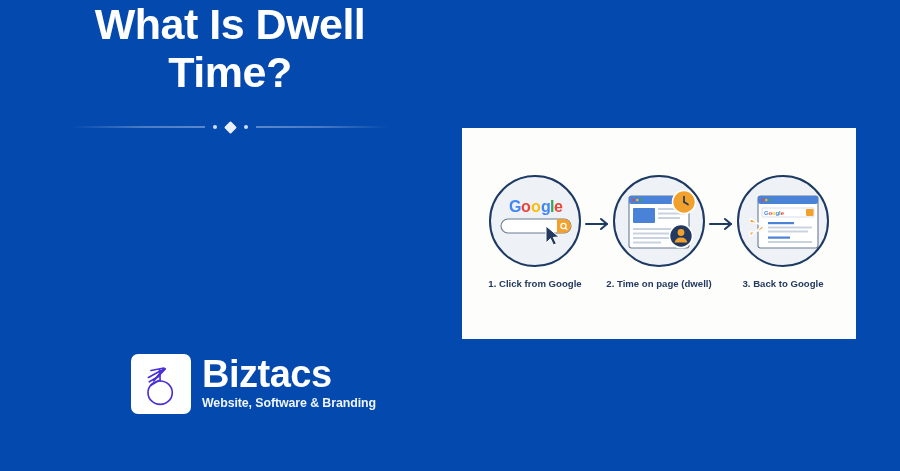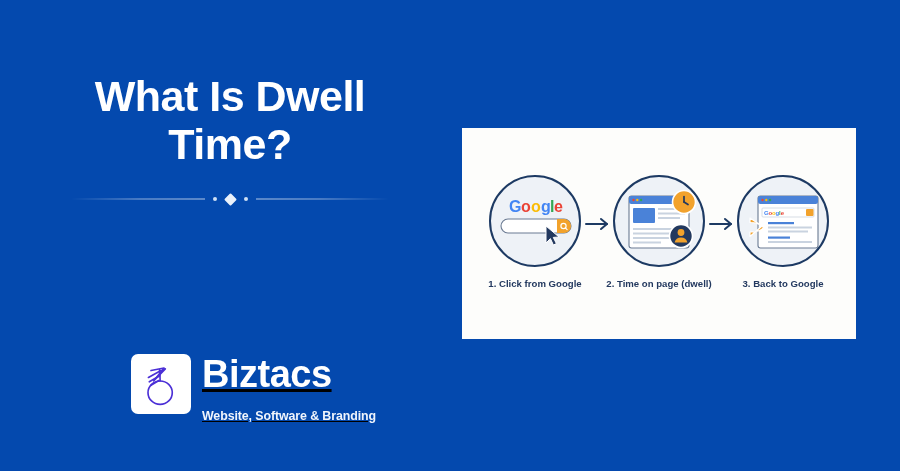--- a/index.html
+++ b/index.html
@@ -8,21 +8,21 @@
     background:#0449AE;
     font-family:"Liberation Sans", sans-serif;
     position:relative;
   }
   .stage{position:absolute;inset:0;}
 
   
   .left{
     position:absolute;left:0;top:0;width:460px;height:430px;
     display:flex;flex-direction:column;align-items:center;
-    box-sizing:border-box;padding-top:72px;
+    box-sizing:border-box;
   }
   .headline{
     color:#ffffff;
     font-weight:bold;
     font-size:43px;
     line-height:1.12;
     text-align:center;
     letter-spacing:-0.5px;
     width:360px;
     margin:0;
@@ -62,28 +62,28 @@
 
   
   .logo{
     position:absolute;left:131px;top:354px;
     display:flex;align-items:flex-start;gap:11px;
   }
   .logo-mark{
     width:60px;height:60px;border-radius:7px;background:#ffffff;
     display:flex;align-items:center;justify-content:center;flex:none;
   }
-  .logo-words{display:flex;flex-direction:column;padding-top:2px;text-decoration:underline;}
+  .logo-words{display:flex;flex-direction:column;padding-top:2px;}
   .logo-name{
     color:#ffffff;font-size:38px;font-weight:bold;line-height:0.98;
     letter-spacing:-0.5px;
   }
   .logo-tag{
     color:#f0f5fc;font-size:12.4px;font-weight:bold;line-height:1.1;
-    margin-top:17px;letter-spacing:-0.1px;
+    margin-top:4px;letter-spacing:-0.1px;
   }
 
   
   .panel{
     position:absolute;left:462px;top:128px;width:394px;height:211px;
     background:#fdfdfb;
   }
   .panel svg{display:block;width:100%;height:100%;}
   .cap{
     font-family:"Liberation Sans", sans-serif;

